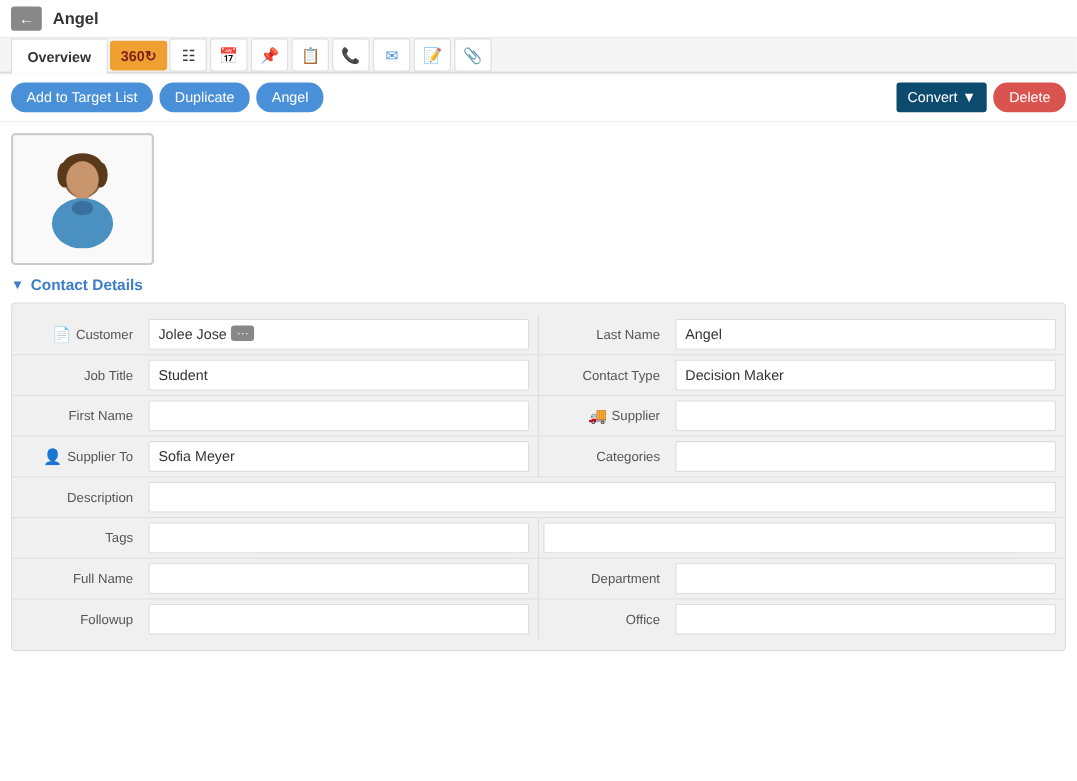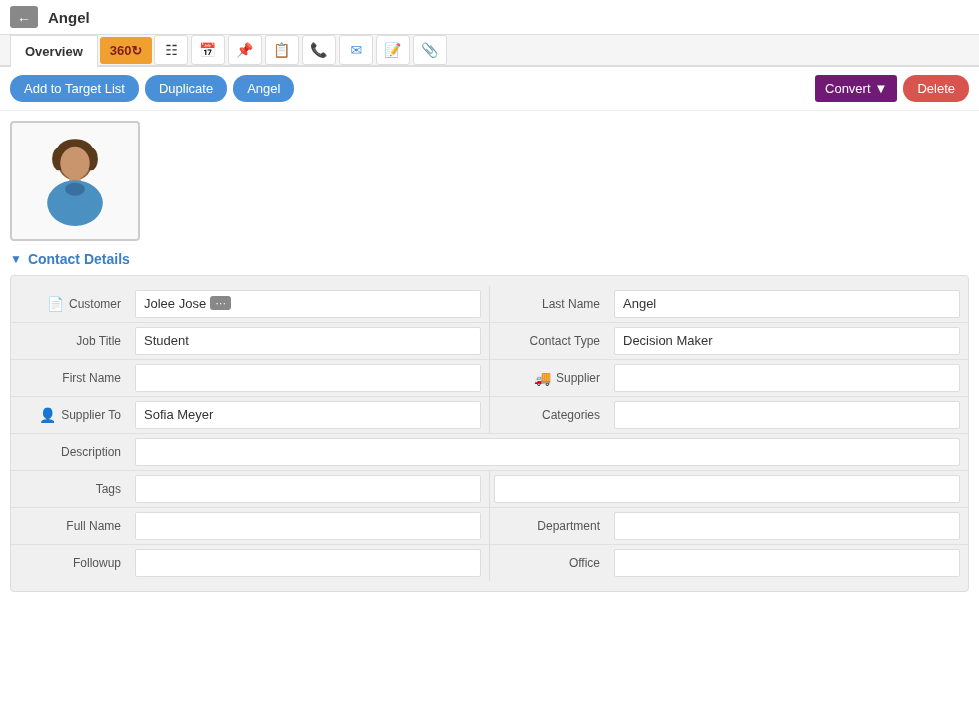--- a/index.html
+++ b/index.html
@@ -39,21 +39,21 @@
     
     .action-bar {
       display: flex; align-items: center; padding: 8px 10px; gap: 6px; border-bottom: 1px solid #eee;
     }
     .btn {
       padding: 6px 14px; border: none; border-radius: 13px; cursor: pointer; font-size: 13px;
       color: #fff; background: #4a90d9;
     }
     .btn-red { background: #d9534f; }
     .btn-convert {
-      background: #701a75; color: #fff; padding: 6px 10px; border: none; border-radius: 3px;
+      background: #0c4a6e; color: #fff; padding: 6px 10px; border: none; border-radius: 3px;
       cursor: pointer; font-size: 13px; display: flex; align-items: center; gap: 4px;
     }
     .action-bar-right { margin-left: auto; display: flex; gap: 6px; }
 
     
     .content { padding: 10px; }
 
     
     .avatar-section { margin-bottom: 10px; }
     .avatar-box {

